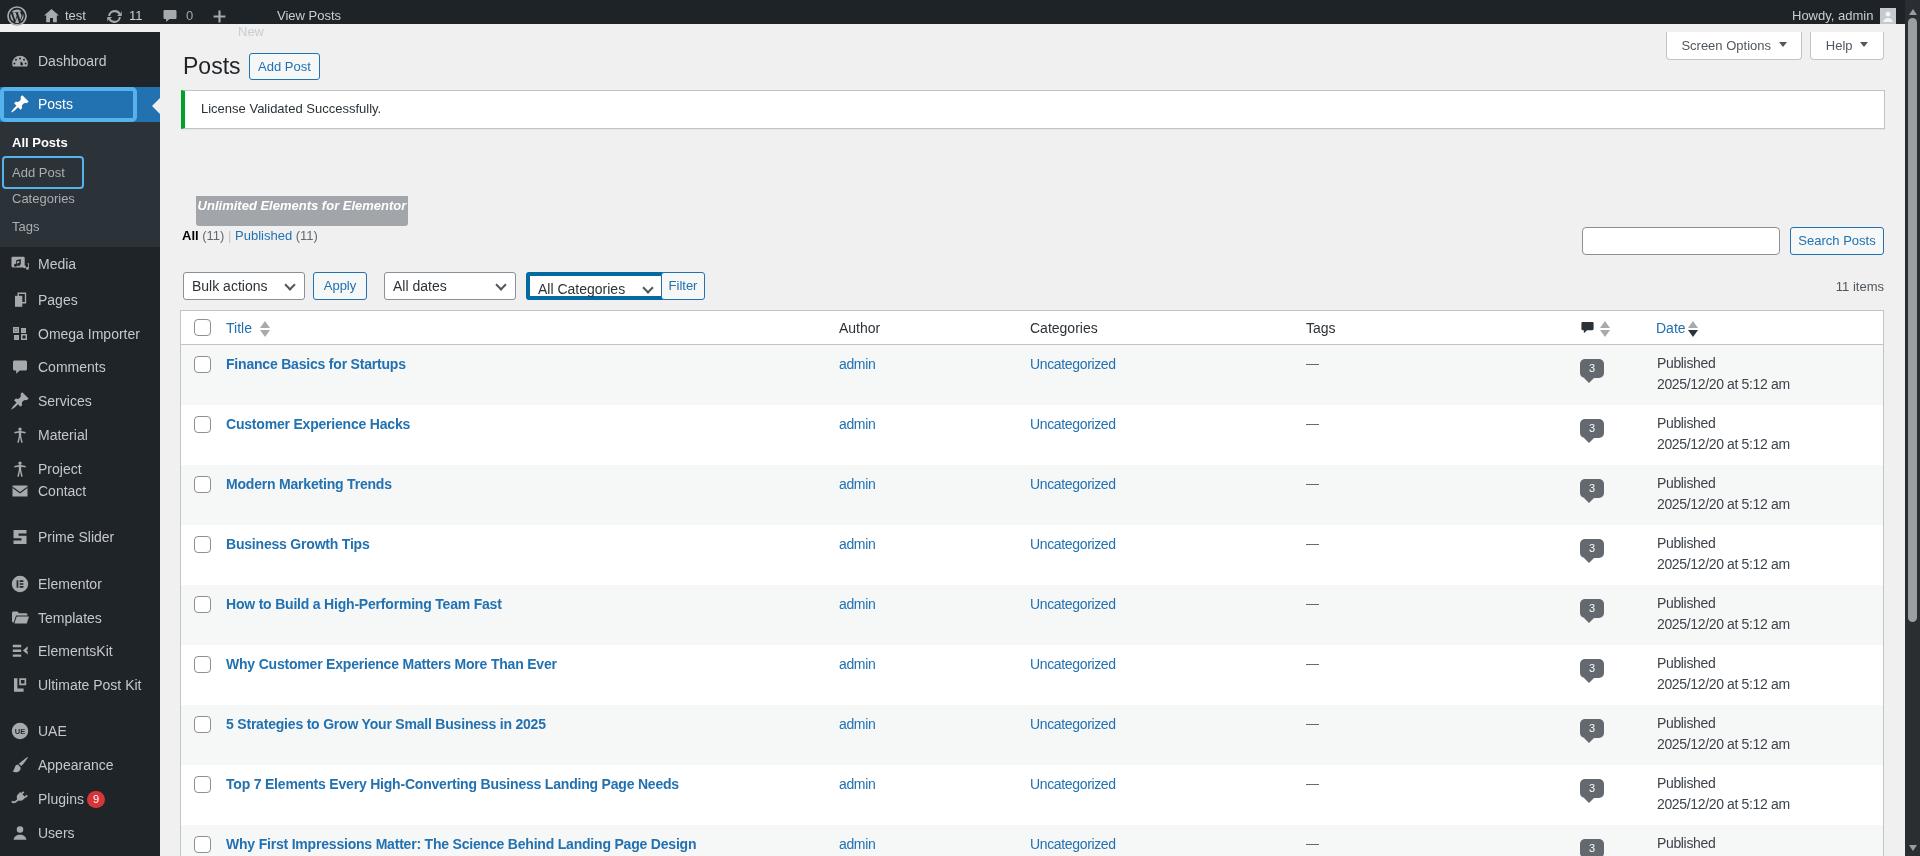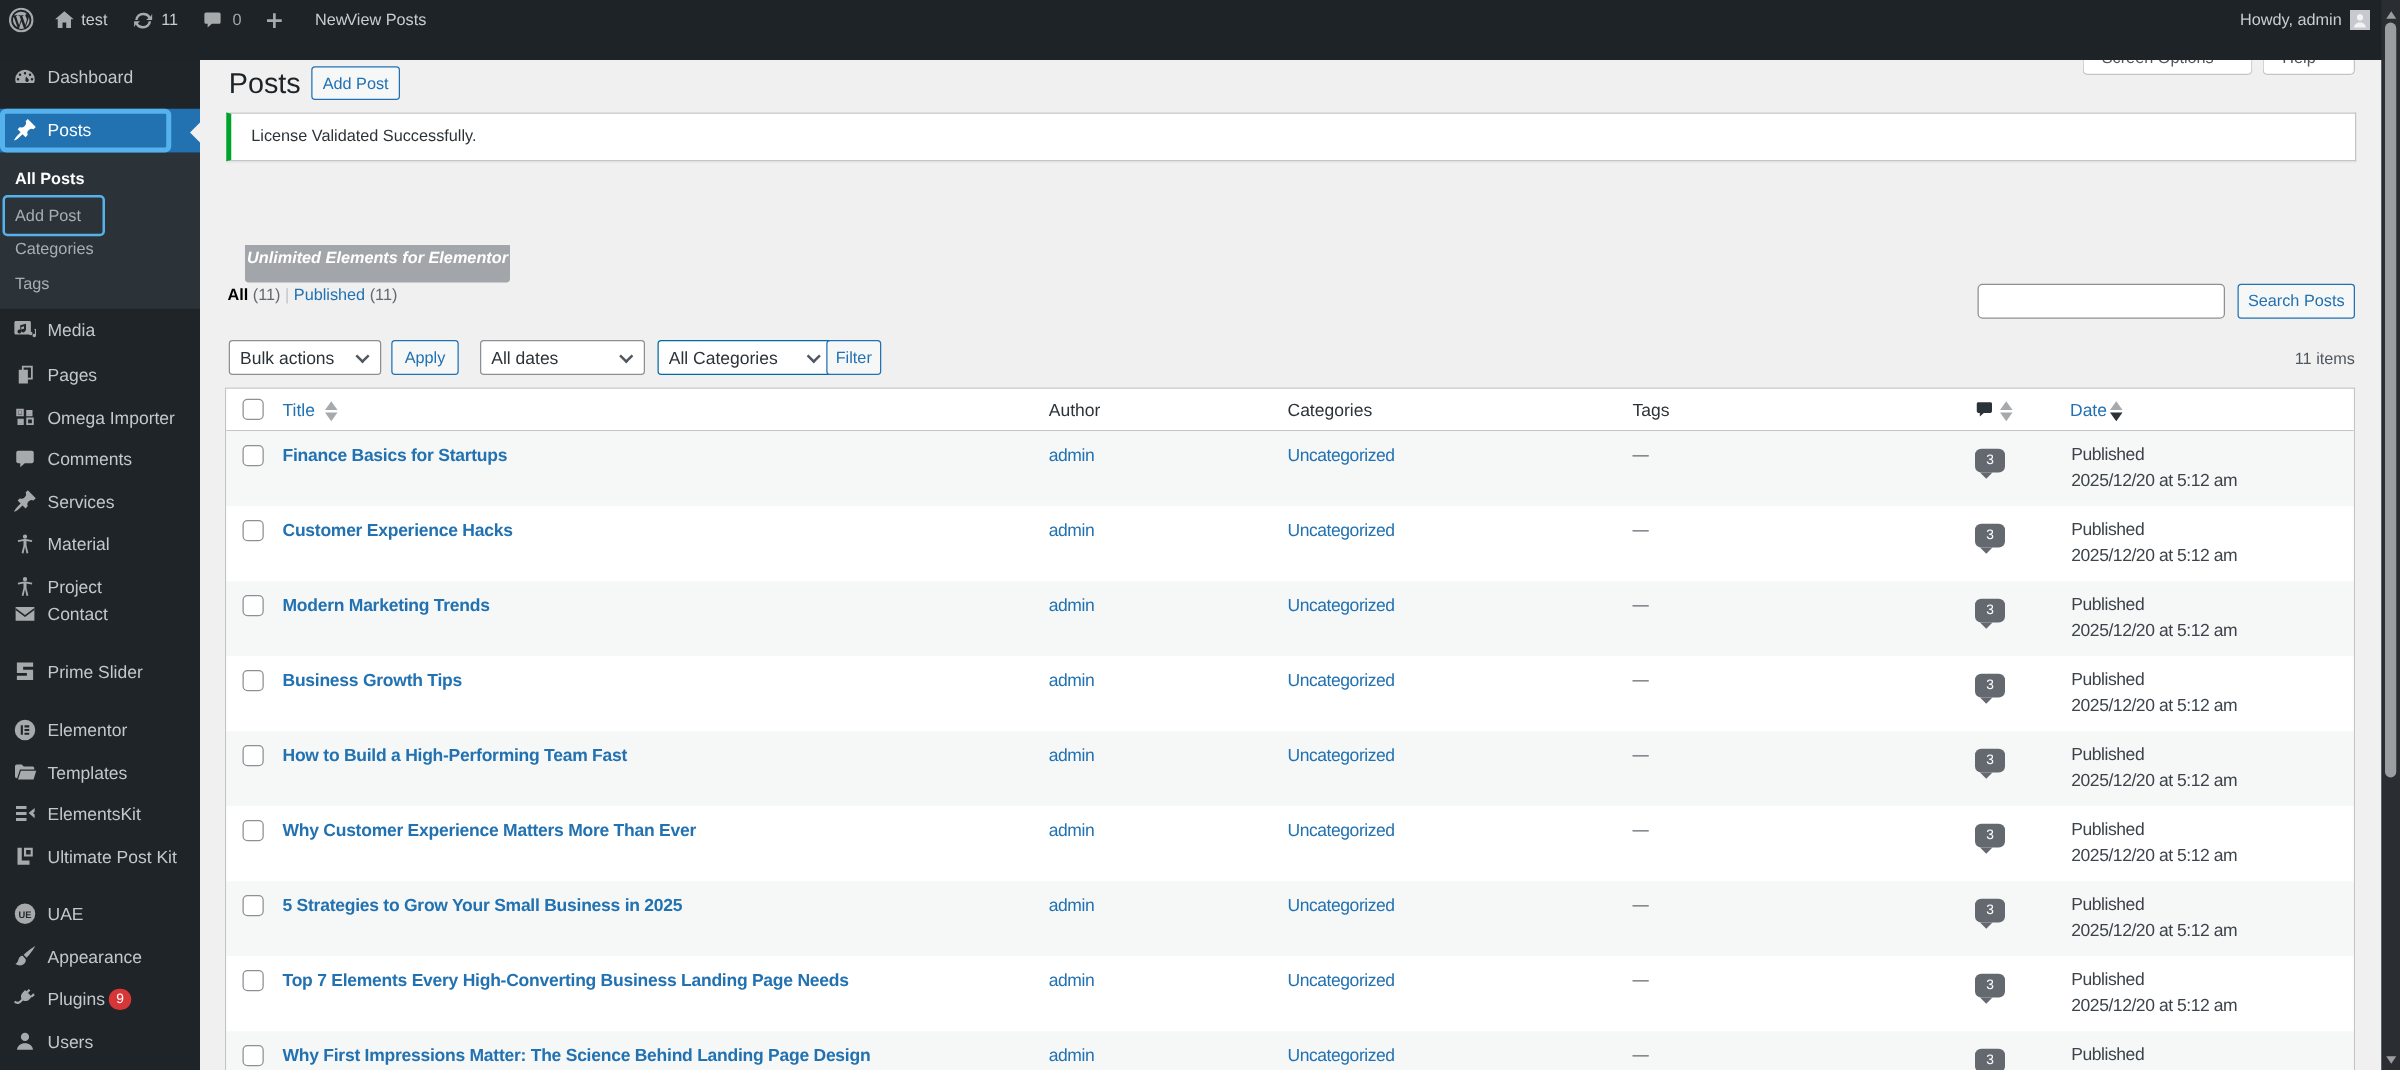--- a/index.html
+++ b/index.html
@@ -1,20 +1,20 @@
 <!DOCTYPE html>
 <html><head>
 <meta charset="utf-8">
 <style>
 * { margin:0; padding:0; box-sizing:border-box; }
 html,body { width:1920px; height:856px; overflow:hidden; }
 body { font-family:"Liberation Sans", sans-serif; background:#f0f0f1; position:relative; font-size:13px; color:#2c3338; }
 .abs { position:absolute; }
 
-#adminbar { position:absolute; left:0; top:0; width:1920px; height:48px; background:#1d2327; z-index:50; }
+#adminbar { position:absolute; left:0; top:0; width:1920px; height:24px; background:#1d2327; z-index:50; }
 .ab-item { position:absolute; top:0; height:32px; line-height:32px; color:#c9cdd1; font-size:13px; }
 
 #sidebar { position:absolute; left:0; top:32px; width:160px; height:824px; background:#1f2428; z-index:40; }
 .menu-item { position:absolute; left:0; width:160px; height:34px; color:#c4c8cc; font-size:14px; }
 .menu-item .mi-icon { position:absolute; left:10px; top:50%; margin-top:-10px; width:20px; height:20px; }
 .menu-item .mi-label { position:absolute; left:38px; top:0; line-height:34px; white-space:nowrap; }
 .sub-item { position:absolute; left:12px; color:#a9aeb3; font-size:13px; line-height:28px; white-space:nowrap; }
 
 #content { position:absolute; left:160px; top:32px; width:1745px; height:824px; background:#f0f0f1; }
 a { text-decoration:none; }
@@ -57,21 +57,21 @@
   <div class="ab-item" style="left:129px;">11</div>
 
   <svg class="abs" style="left:162px;top:8px;" width="16" height="16" viewBox="0 0 16 16">
     <path fill="#a7aaad" d="M2.8 2h10.4c.7 0 1.3.6 1.3 1.3v6.4c0 .7-.6 1.3-1.3 1.3H7.5l-3.4 3v-3H2.8c-.7 0-1.3-.6-1.3-1.3V3.3C1.5 2.6 2.1 2 2.8 2z"></path>
   </svg>
   <div class="ab-item" style="left:186px;color:#a0a5aa;">0</div>
 
   <svg class="abs" style="left:212px;top:9px;" width="15" height="15" viewBox="0 0 14 14">
     <path fill="#a7aaad" d="M6 1.5h2v4.5h4.5v2H8v4.5H6V8H1.5V6H6z"></path>
   </svg>
-  <div class="ab-item" style="left:252px;">New</div>
+  <div class="ab-item" style="left:238px;margin-top:16px;">New</div>
   <div class="ab-item" style="left:277px;">View Posts</div>
 
   <div class="ab-item" style="left:1792px;">Howdy, admin</div>
   <div class="abs" style="left:1880px;top:8px;width:16px;height:16px;background:#c6c9cd;">
     <svg width="16" height="16" viewBox="0 0 16 16">
         <path fill="#f2f3f4" d="M8 3.4a2.5 2.5 0 0 1 2.5 2.5A2.5 2.5 0 0 1 8 8.4a2.5 2.5 0 0 1-2.5-2.5A2.5 2.5 0 0 1 8 3.4zM3.2 14c.3-2.4 2.3-4 4.8-4s4.5 1.6 4.8 4z"></path>
       </svg>
   </div>
 </div>
 <div id="sidebar">
@@ -248,21 +248,21 @@
   <div class="abs" style="left:22px;top:196px;font-size:13px;line-height:16px;color:#646970;">
     <span style="color:#000;font-weight:bold;">All</span> <span>(11)</span> <span style="color:#c3c4c7;"> | </span> <a class="blue" href="#">Published</a> <span>(11)</span>
   </div>
 
   <input class="abs" style="left: 1422px; top: 195px; width: 198px; height: 28px; border: 1px solid rgb(140, 143, 148); border-radius: 4px; background: rgb(255, 255, 255);">
   <a class="abs btn-sec" style="left:1630px;top:195px;width:94px;height:28px;line-height:26px;">Search Posts</a>
 
   <div class="abs" style="left:23px;top:240px;width:122px;height:28px;background:#fff;border:1px solid #8c8f94;border-radius:3px;font-size:14px;line-height:26px;color:#2c3338;padding-left:8px;">Bulk actions<span class="chev" style="right:10px;top:8px;"></span></div>
   <a class="abs btn-sec" style="left:153px;top:240px;width:54px;height:28px;line-height:26px;">Apply</a>
   <div class="abs" style="left:224px;top:240px;width:132px;height:28px;background:#fff;border:1px solid #8c8f94;border-radius:3px;font-size:14px;line-height:26px;color:#2c3338;padding-left:8px;">All dates<span class="chev" style="right:10px;top:8px;"></span></div>
-  <div class="abs" style="left:366px;top:240px;width:140px;height:28px;background:#fff;border:1px solid #0369a1;border-radius:3px;font-size:14px;line-height:26px;color:#2c3338;padding-left:8px;">All Categories<span class="chev" style="right:10px;top:8px;"></span></div>
+  <div class="abs" style="left:366px;top:240px;width:140px;height:28px;background:#fff;border:4px solid #0369a1;border-radius:3px;font-size:14px;line-height:26px;color:#2c3338;padding-left:8px;">All Categories<span class="chev" style="right:10px;top:8px;"></span></div>
   <a class="abs btn-sec" style="left:501px;top:240px;width:44px;height:28px;line-height:26px;">Filter</a>
   <div class="abs" style="left:1524px;top:247px;width:200px;text-align:right;font-size:13px;color:#50575e;">11 items</div>
 
   <div id="tablewrap" class="abs" style="left:20px;top:278px;width:1704px;height:578px;background:#fff;border:1px solid #c3c4c7;overflow:hidden;">
     <div class="abs" style="left:0;top:0;width:1702px;height:34px;background:#fff;border-bottom:1px solid #c3c4c7;">
       <span class="chk" style="left:13px;top:8px;"></span>
       <a class="abs blue" style="left:45px;top:9px;font-size:14px;line-height:16px;" href="#">Title</a>
       <span class="arr-up" style="left:79px;top:10px;"></span>
       <span class="arr-dn" style="left:79px;top:19px;"></span>
       <span class="abs" style="left:658px;top:9px;font-size:14px;line-height:16px;color:#2c3338;">Author</span>

